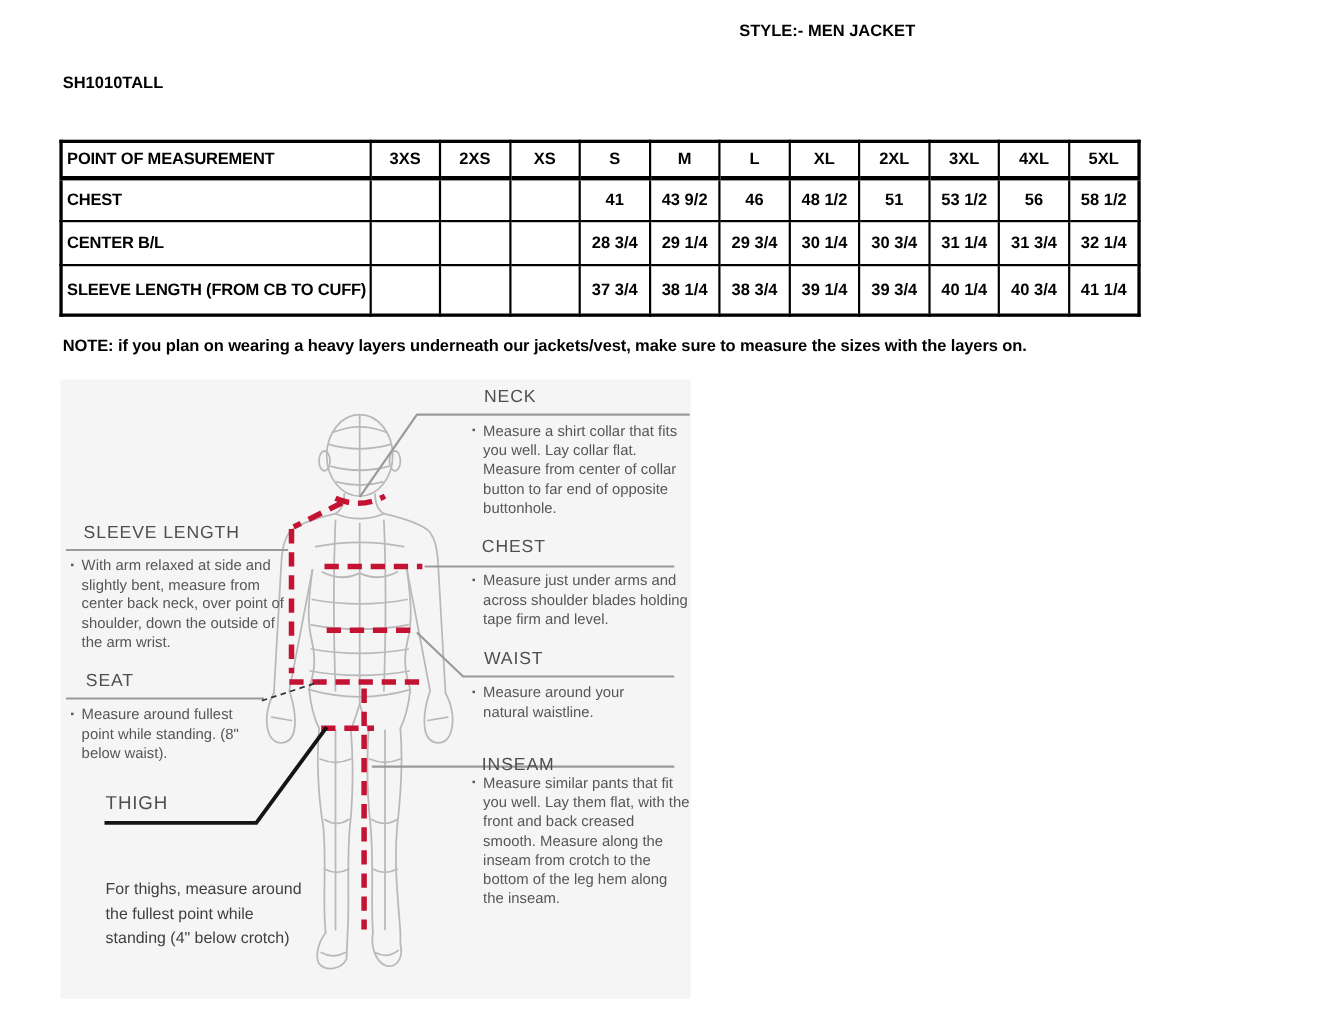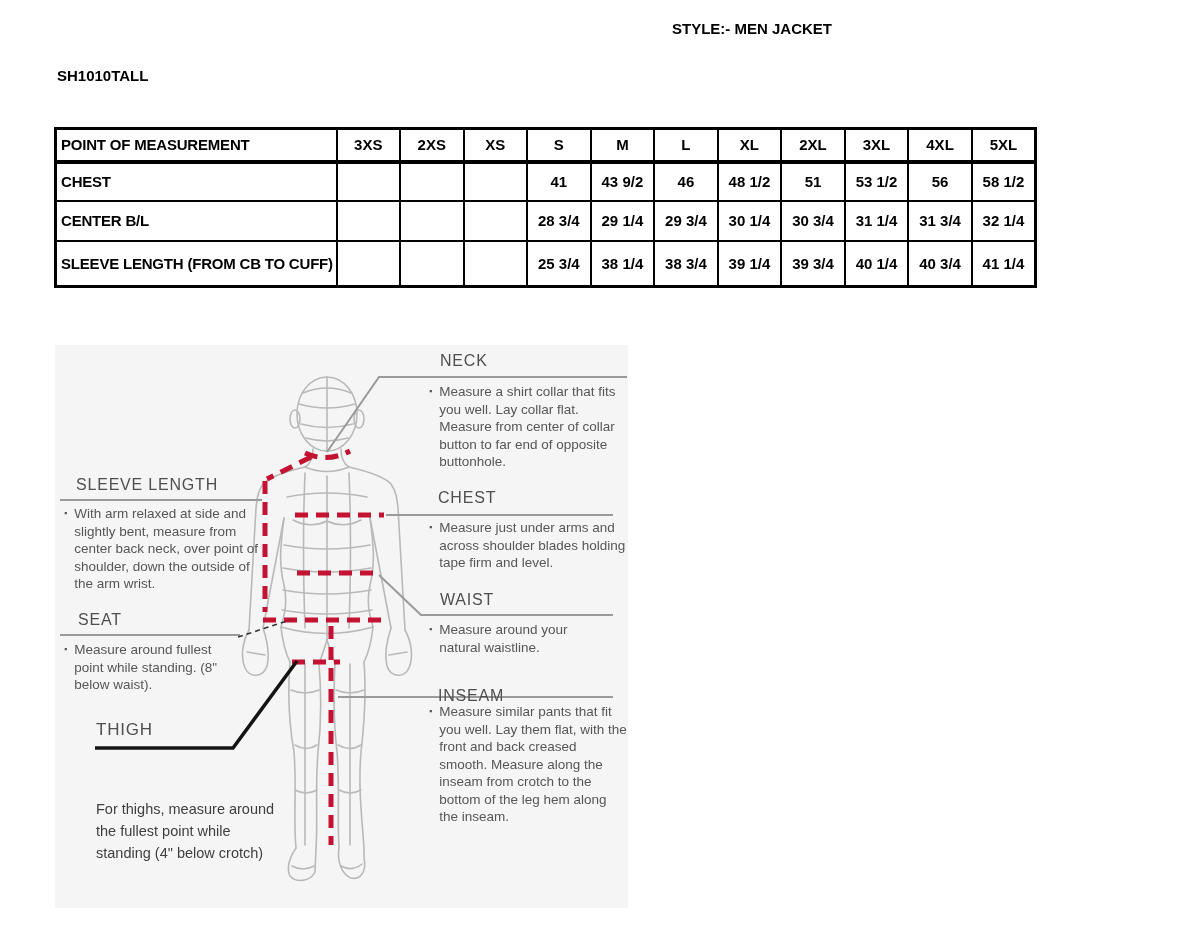--- a/index.html
+++ b/index.html
@@ -102,32 +102,33 @@
           <td>30 3/4</td>
           <td>31 1/4</td>
           <td>31 3/4</td>
           <td>32 1/4</td>
         </tr>
         <tr>
           <td class="poh">SLEEVE LENGTH (FROM CB TO CUFF)</td>
           <td></td>
           <td></td>
           <td></td>
-          <td>25 3/4</td>
+          <td>37 3/4</td>
           <td>38 1/4</td>
           <td>38 3/4</td>
           <td>39 1/4</td>
           <td>39 3/4</td>
           <td>40 1/4</td>
           <td>40 3/4</td>
           <td>41 1/4</td>
         </tr>
       </tbody>
   </table>
 
+  <div id="note-line" class="doc-bold">NOTE: if you plan on wearing a heavy layers underneath our jackets/vest, make sure to measure the sizes with the layers on.</div>
 
   <div id="diagram-bg"></div>
 
   <svg id="diagram-svg" viewBox="0 0 1200 927">
 
     <g>
       <ellipse class="figure-line" cx="327" cy="414" rx="30" ry="37"></ellipse>
       <path class="figure-line" d="M327,377 V451"></path>
       <path class="figure-line" d="M303,393 Q327,383 351,393"></path>
       <path class="figure-line" d="M299,404 Q327,412 355,404"></path>

